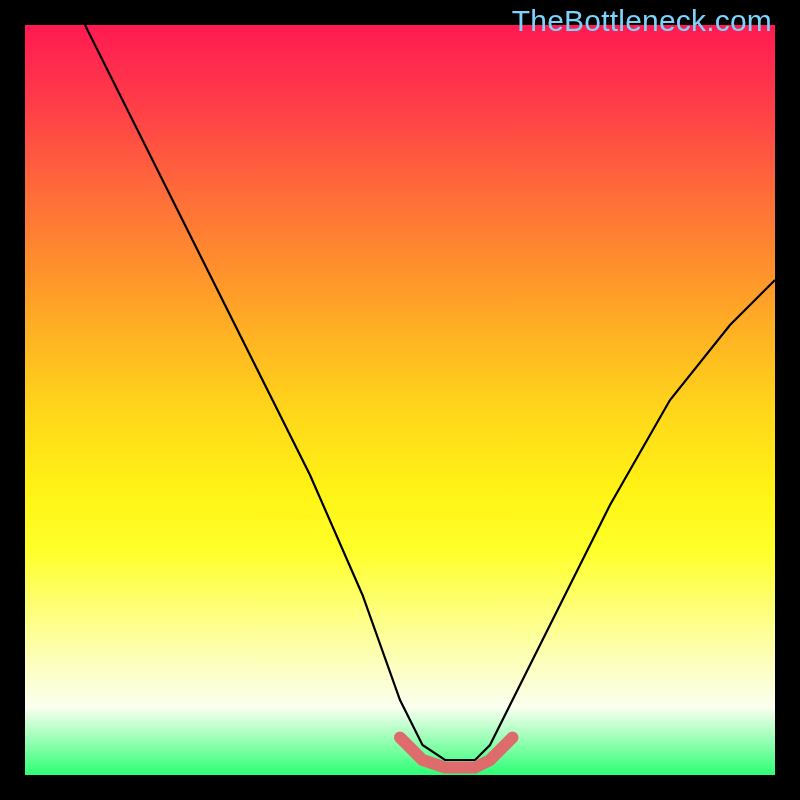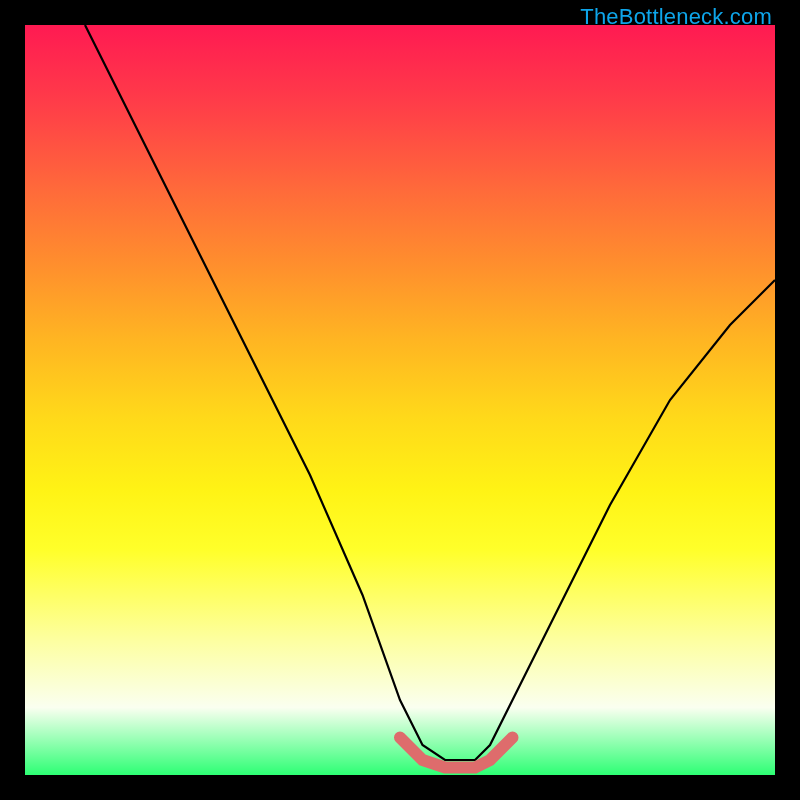--- a/index.html
+++ b/index.html
@@ -34,22 +34,22 @@
       #ffff2a 70%,
       #fdffa0 82%,
       #fafff0 91%,
       #2dff74 100%
     );
   }
   .watermark {
     position: absolute;
     top: 4px;
     right: 28px;
-    color: #0ea5e9;
-    font-size: 22px;
+    color: #7dd3fc;
+    font-size: 30px;
     font-weight: 500;
     letter-spacing: 0.2px;
   }
   svg.curve {
     position: absolute;
     left: 0;
     top: 0;
     width: 750px;
     height: 750px;
   }

